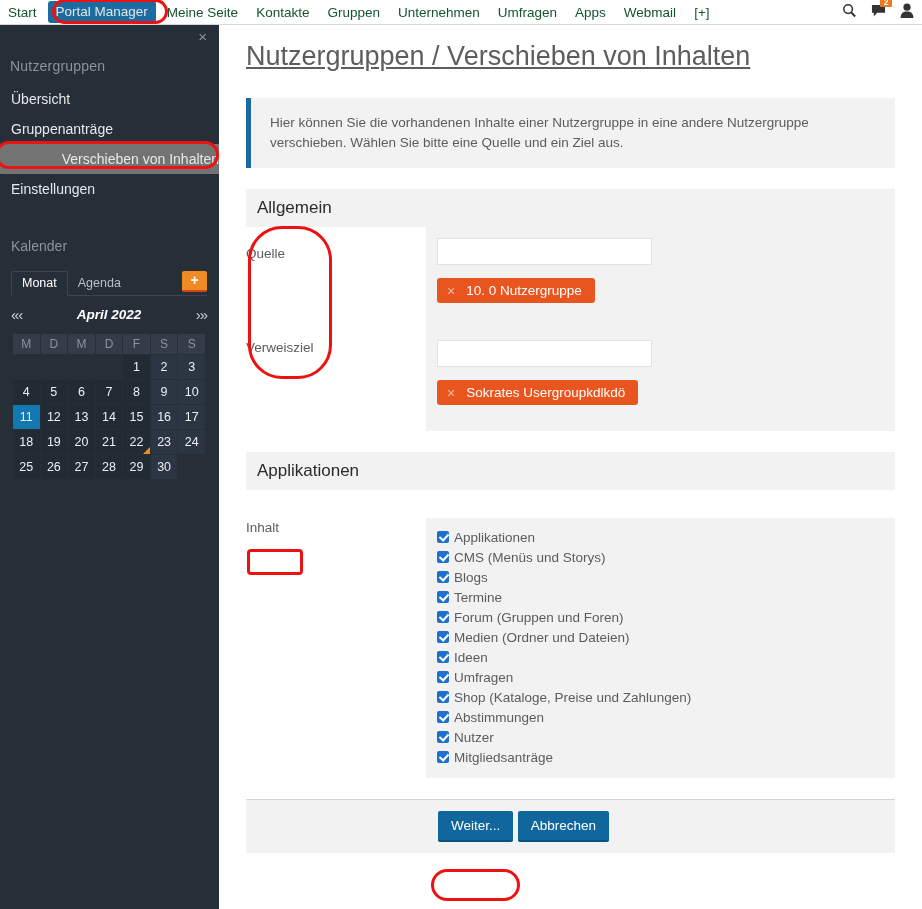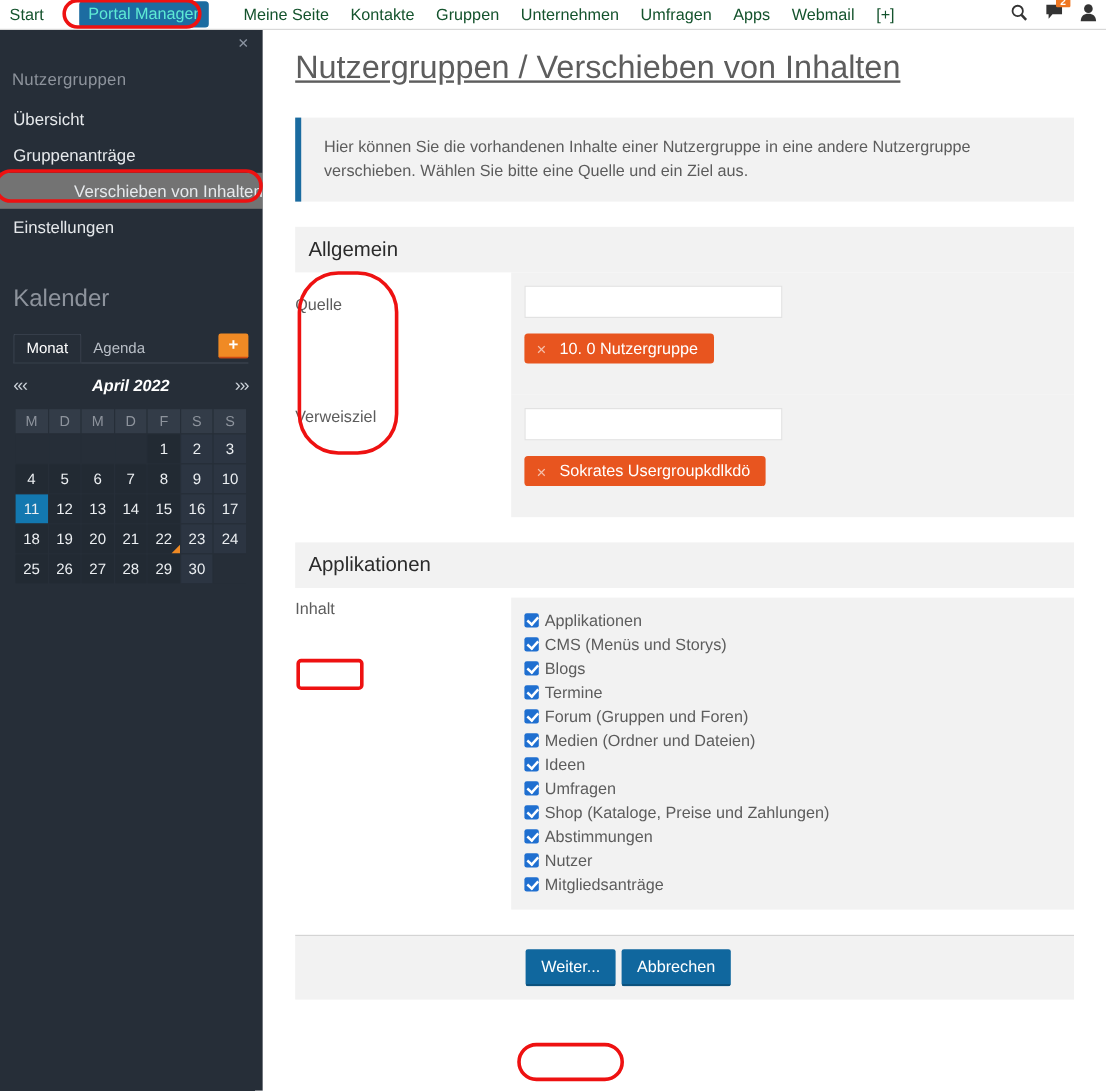--- a/index.html
+++ b/index.html
@@ -21,23 +21,23 @@
     display: flex; align-items: center;
   }
   .nav-items { display: flex; align-items: center; height: 25px; }
   .nav-item {
     font-size: 13.5px; color: #14532d;
     padding: 0 9px; line-height: 25px; height: 25px;
     white-space: nowrap; cursor: pointer;
   }
   .nav-item.first { padding-left: 8px; }
   .nav-item.active {
-    background: #1c6ca1; color: #5eead4;
+    background: #1c6ca1; color: #e5e5e5;
     border-radius: 3px; height: 22px; line-height: 22px;
-    padding: 0 8px; margin: 0 20px;
+    padding: 0 8px; margin: 0 2px;
   }
   .nav-right {
     position: absolute; right: 8px; top: 0;
     height: 25px; display: flex; align-items: center; gap: 14px;
   }
   .nav-ico { cursor: pointer; display: block; position: relative; }
   .badge {
     position: absolute; top: -7px; left: 9px;
     background: #ef7722; color: #ffffff;
     font-size: 8.5px; line-height: 10px;
@@ -62,21 +62,21 @@
   }
   .sb-list { margin-top: 10px; }
   .sb-item {
     color: #e6e9ec; font-size: 14px;
     padding: 6px 0 6px 11px; cursor: pointer;
     line-height: 18px;
   }
   .sb-item.sel { background: #737373; text-align: right; }
 
   .cal-title {
-    color: #8d939c; font-size: 20px;
+    color: #8d939c; font-size: 14px;
     padding: 34px 0 0 11px;
   }
   .cal-tabs {
     position: relative; margin: 14px 0 0 11px;
     width: 196px; height: 28px;
     border-bottom: 1px solid #3c4450;
     display: flex; align-items: flex-end;
   }
   .cal-tab {
     font-size: 12.5px; color: #b9bfc7;
@@ -376,21 +376,21 @@
               <span class="x">×</span>
               <span>Sokrates Usergroupkdlkdö</span>
             </span>
           </div>
         </div>
       </div>
     </div>
 
     <div class="section-head">Applikationen</div>
 
-    <div class="row" style="margin-top:8px;">
+    <div class="row" style="margin-top:28px;">
       <div class="row-label" style="padding-top:2px;">Inhalt</div>
       <div class="field-col">
         <div class="cb-block" id="cb-list">
             <div class="cb-row">
               <span class="cb"></span>
               <span>Applikationen</span>
             </div>
             <div class="cb-row">
               <span class="cb"></span>
               <span>CMS (Menüs und Storys)</span>

